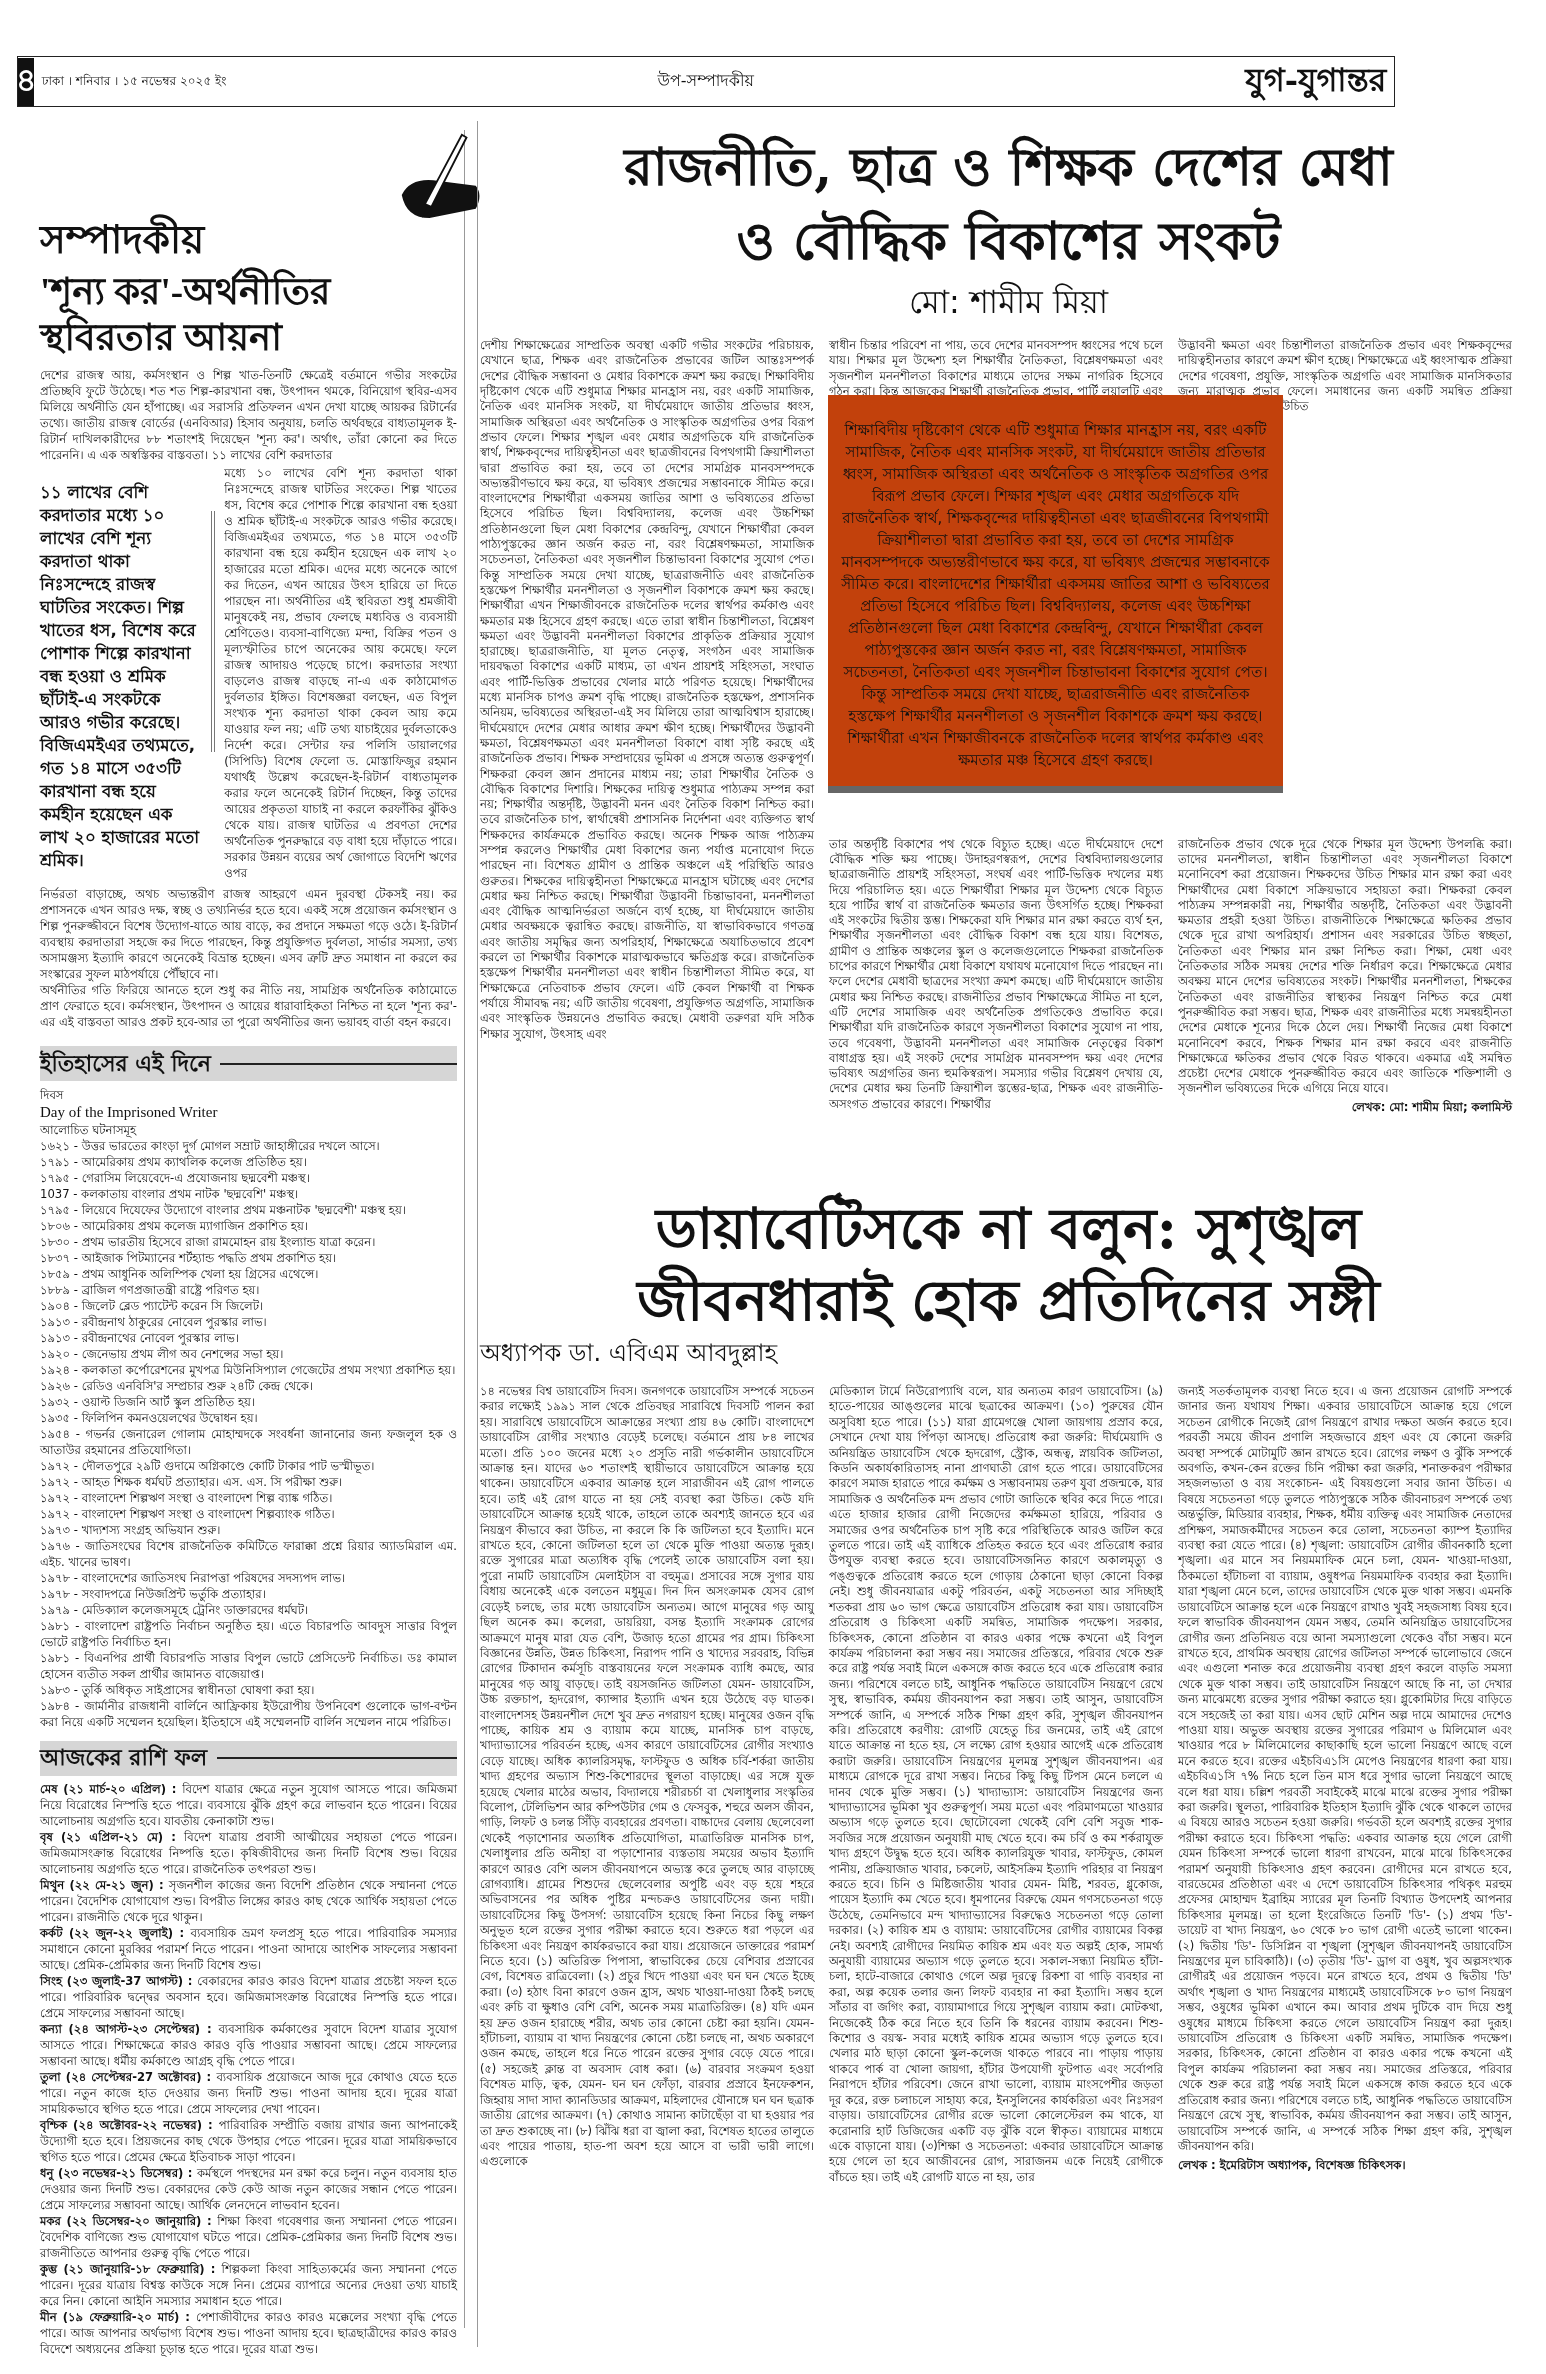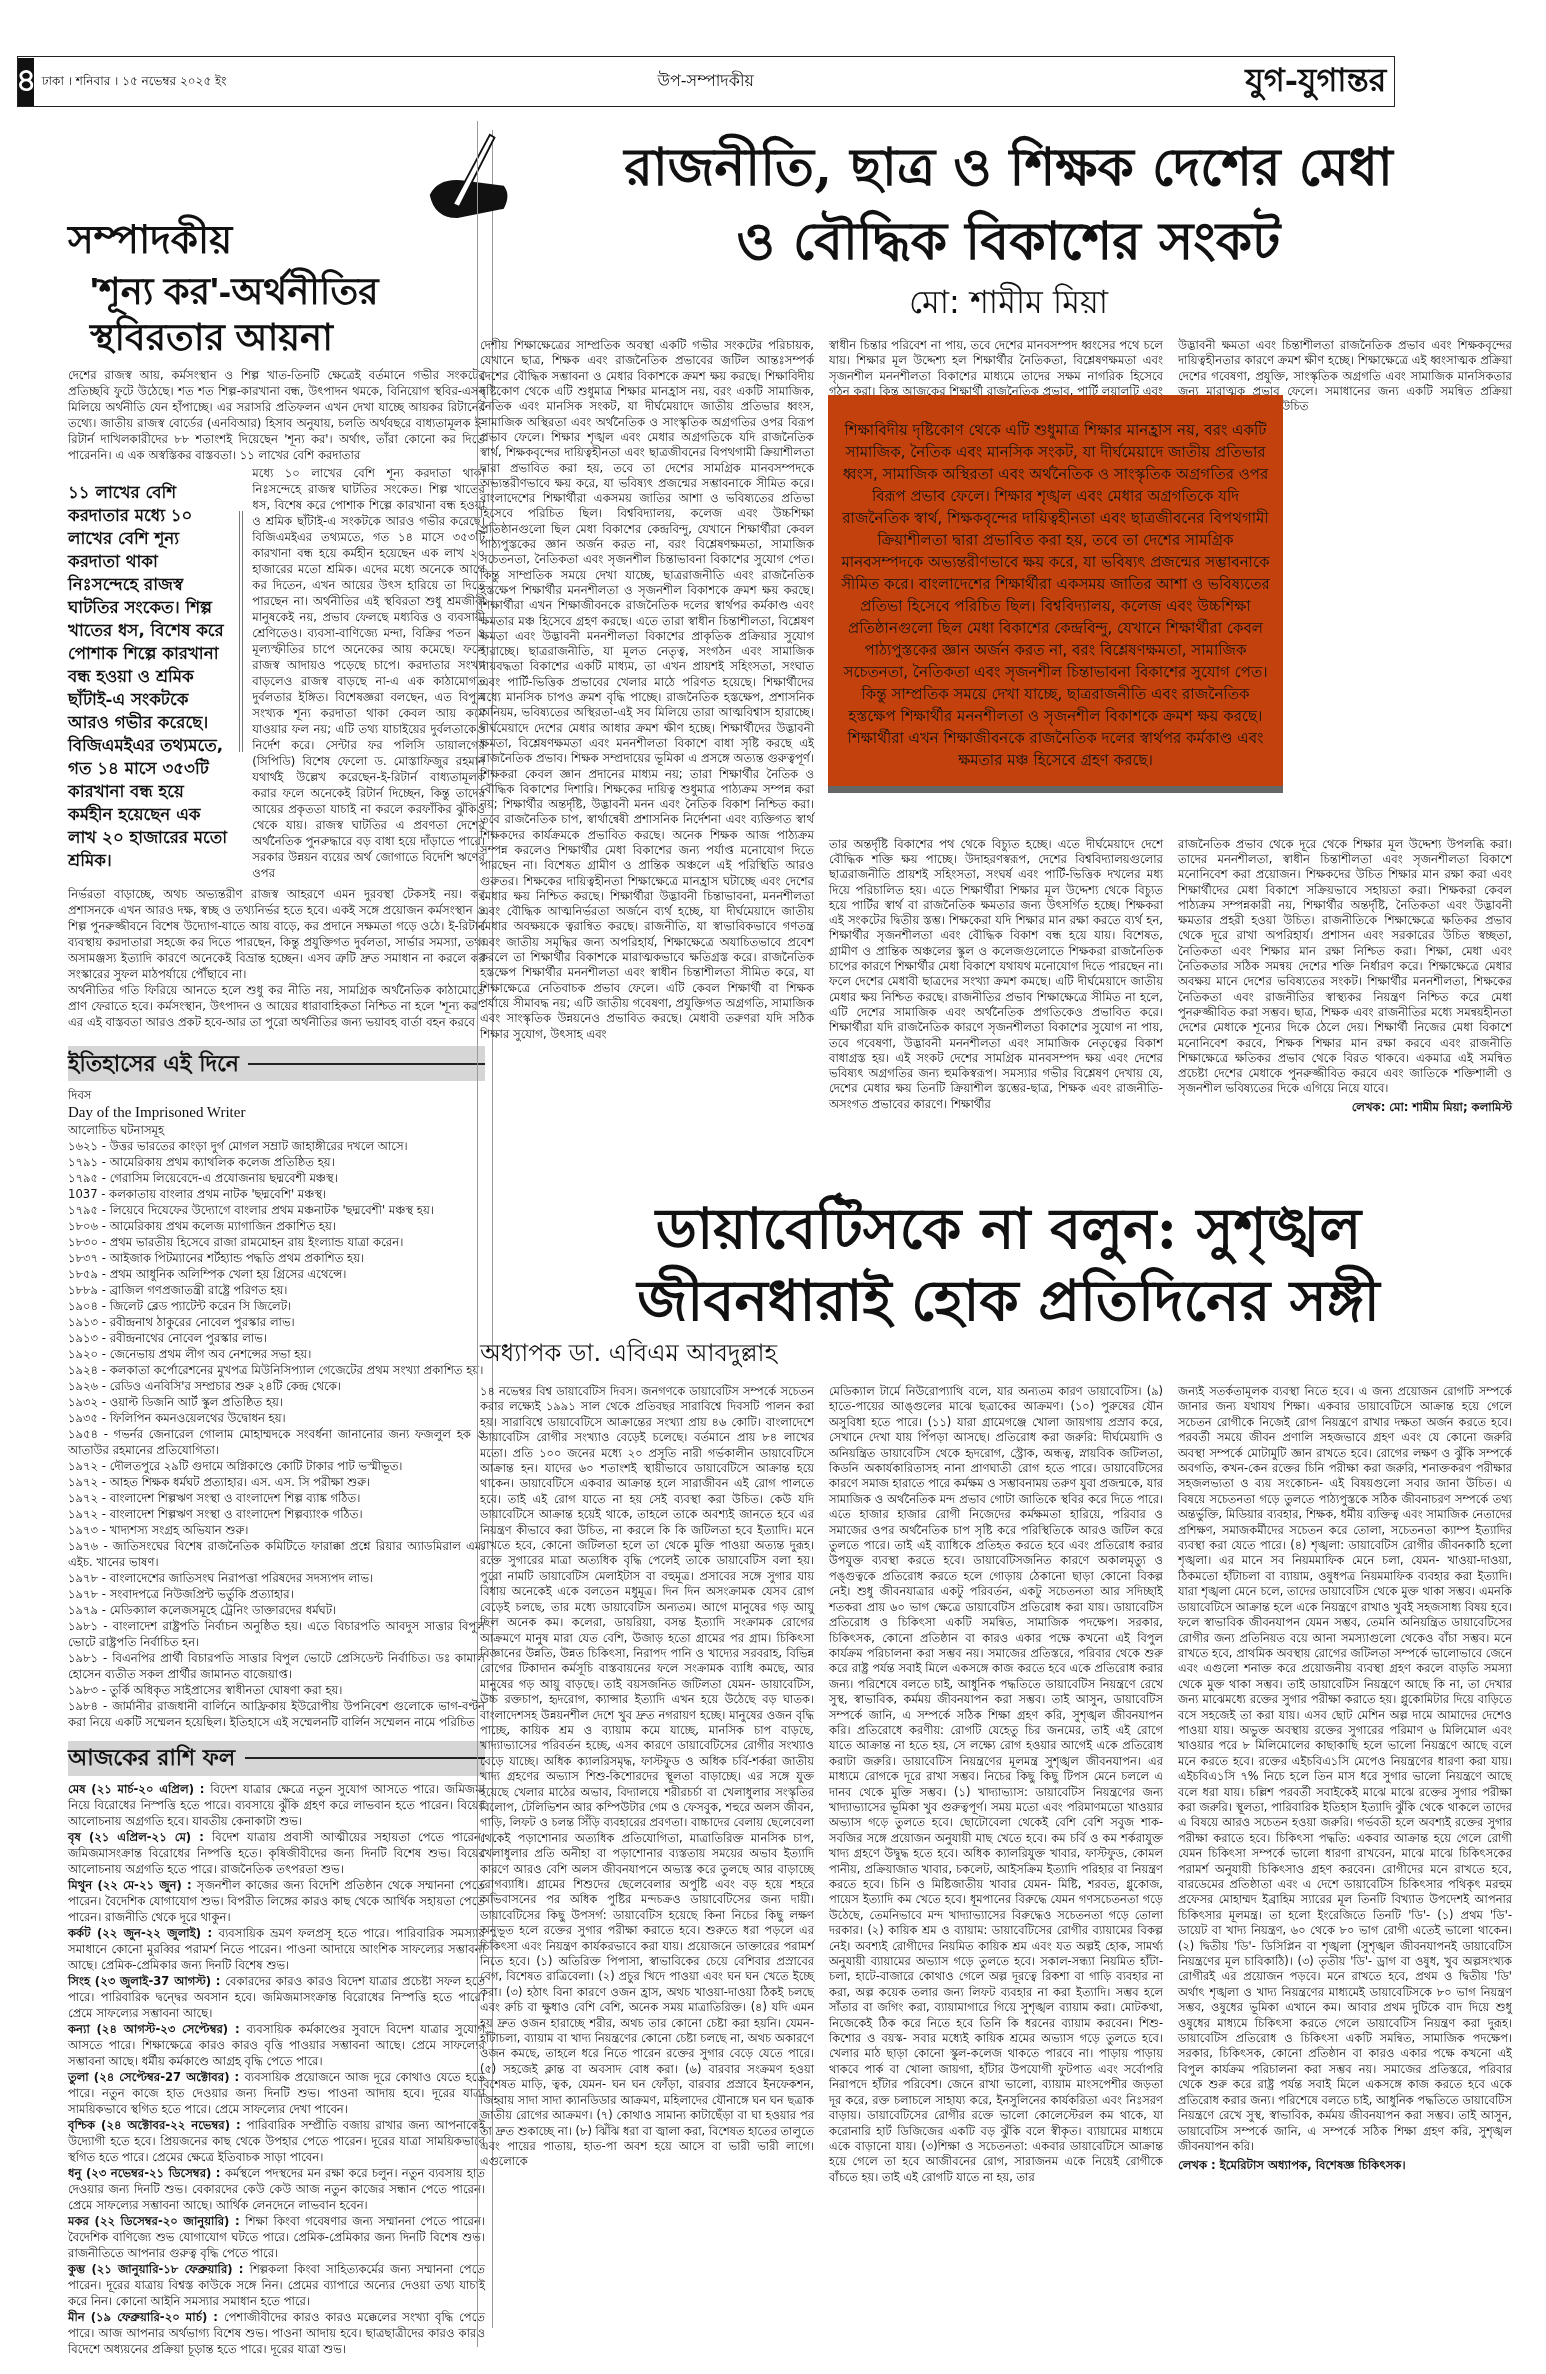--- a/index.html
+++ b/index.html
@@ -6,26 +6,26 @@
   html, body { width: 1546px; height: 2375px; background: #fff; overflow: hidden; }
   body { font-family: "DejaVu Sans", sans-serif; color: #111; position: relative; }
 
   .masthead { position: absolute; left: 16.7px; top: 56px; width: 1378px; height: 51px; border: 1.9px solid #222; border-bottom: 1.9px solid #222; display: flex; align-items: center; }
   .masthead .page-num { width: 16.7px; height: 48px; background: #111; color: #fff; font-family: "DejaVu Sans", sans-serif; font-weight: bold; font-size: 32px; display: flex; align-items: center; justify-content: center; margin-left: 0; }
   .masthead .dateline { font-size: 12px; margin-left: 7.4px; }
   .masthead .section { position: absolute; left: 50%; transform: translateX(-50%); font-size: 16px; }
   .masthead .brand { position: absolute; right: 7.4px; font-size: 32px; font-weight: bold; font-family: "DejaVu Serif", serif; }
 
   
-  .left-col { position: absolute; left: 68px; top: 121px; width: 417px; }
+  .left-col { position: absolute; left: 40px; top: 121px; width: 417px; }
   .left-col .vrule { position: absolute; right: -7.4px; top: 9.3px; width: 0.9px; height: 2198px; background: #999; }
   .editorial-logo { position: relative; height: 139px; }
   .editorial-logo .word { position: absolute; left: 0; top: 88px; font-size: 39px; font-weight: bold; font-family: "DejaVu Serif", serif; }
   .editorial-logo .pen { position: absolute; left: 334px; top: 9.3px; width: 111px; height: 102px; }
-  .ed-title { font-size: 37px; font-weight: bold; line-height: 46px; font-family: Liberation Sans, sans-serif; margin-top: 9.3px; margin-left: 22px; }
+  .ed-title { font-size: 37px; font-weight: bold; line-height: 46px; font-family: Liberation Serif, serif; margin-top: 9.3px; }
   .ed-body { font-size: 11.6px; line-height: 16px; text-align: justify; margin-top: 5.6px; }
   .ed-split { display: flex; gap: 9.3px; margin-top: 1.9px; }
   .ed-quote { width: 162px; font-size: 16.7px; font-weight: bold; line-height: 23px; padding-top: 16.7px; }
   .ed-quote-rule { width: 3.7px; border-left: 0.9px solid #777; border-right: 0.9px solid #777; margin-top: 46px; height: 241px; }
   .ed-split .ed-body { flex: 1; margin-top: 0; }
 
   .box-head { background: #d6d6d6; height: 35px; display: flex; align-items: center; margin-top: 11px; padding-left: 0; }
   .box-head .title { font-size: 22px; font-weight: bold; margin-right: 9.3px; }
   .box-head .line { flex: 1; height: 1.9px; background: #222; margin-right: 0; }
   .hist { font-size: 11.6px; line-height: 16px; margin-top: 16px; }

